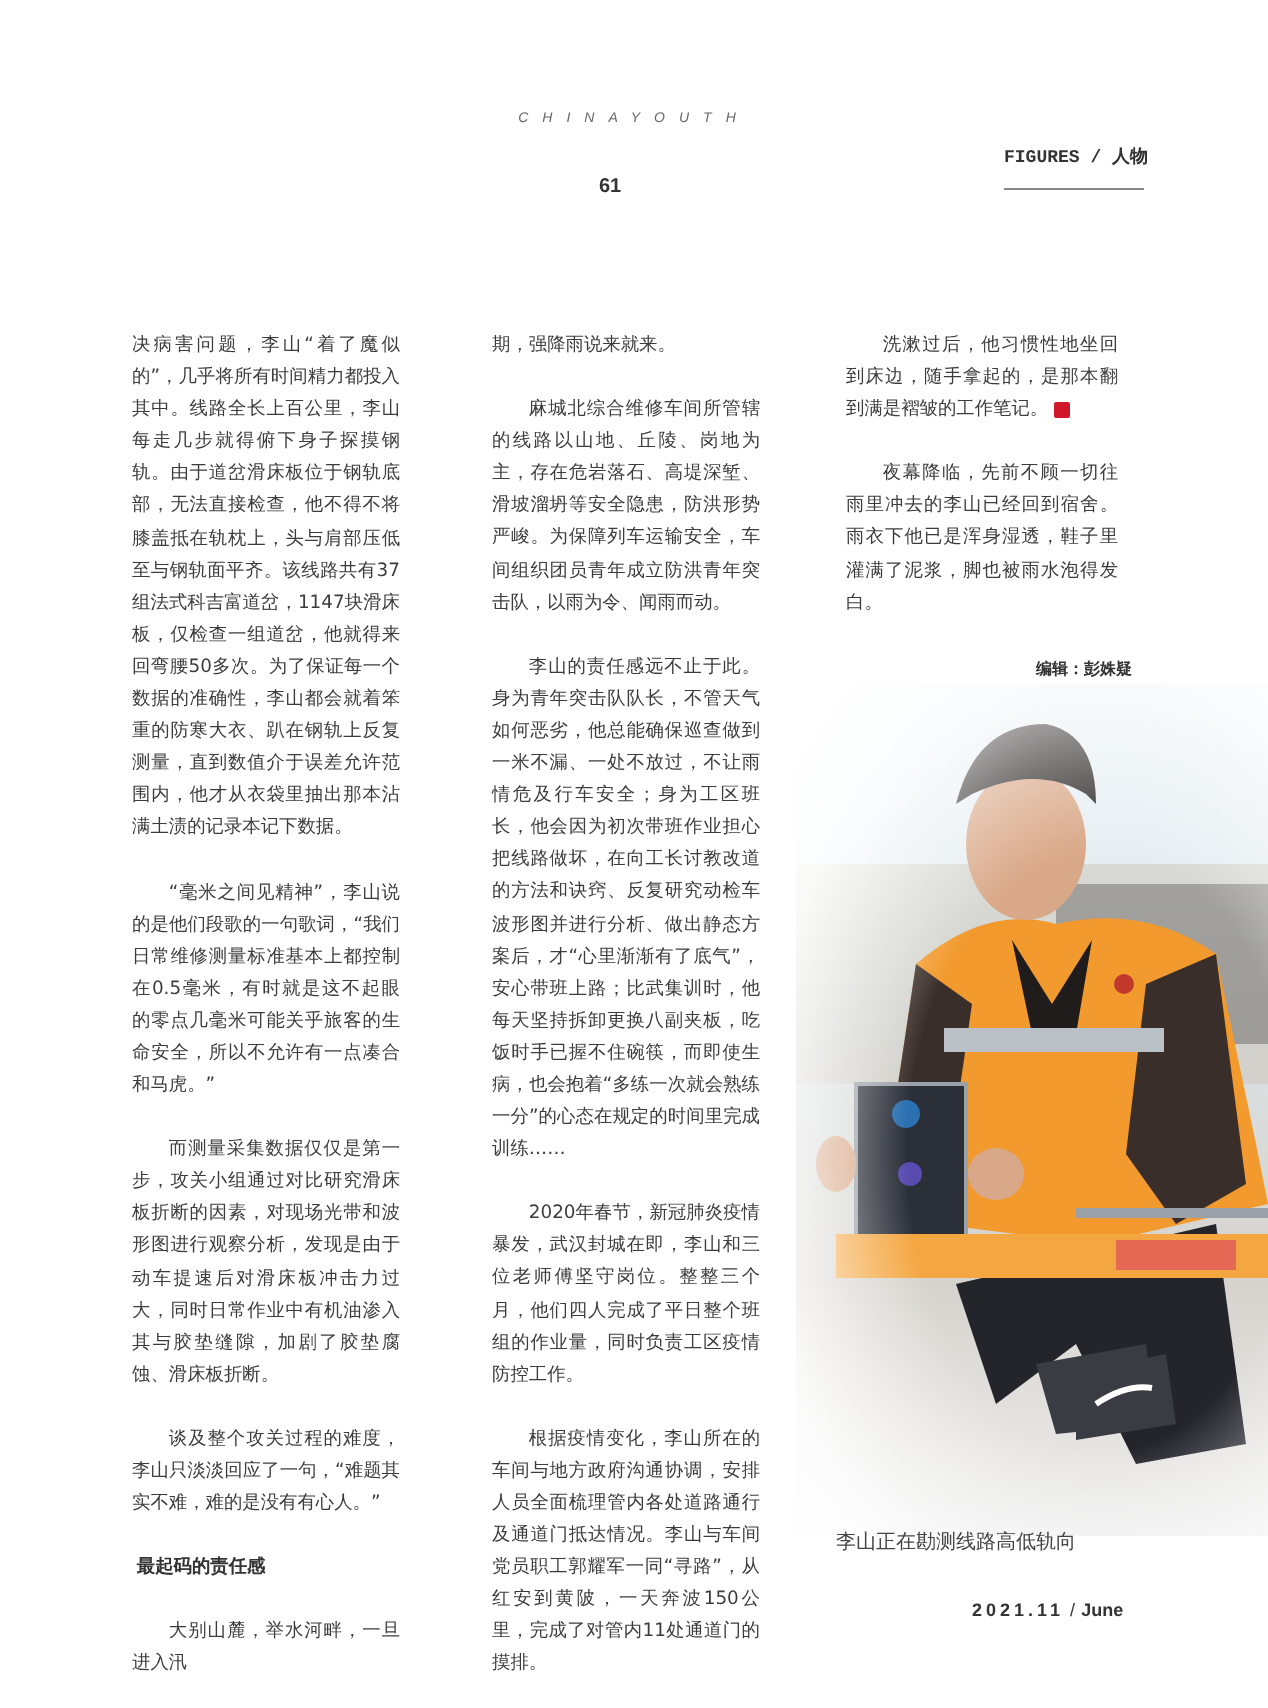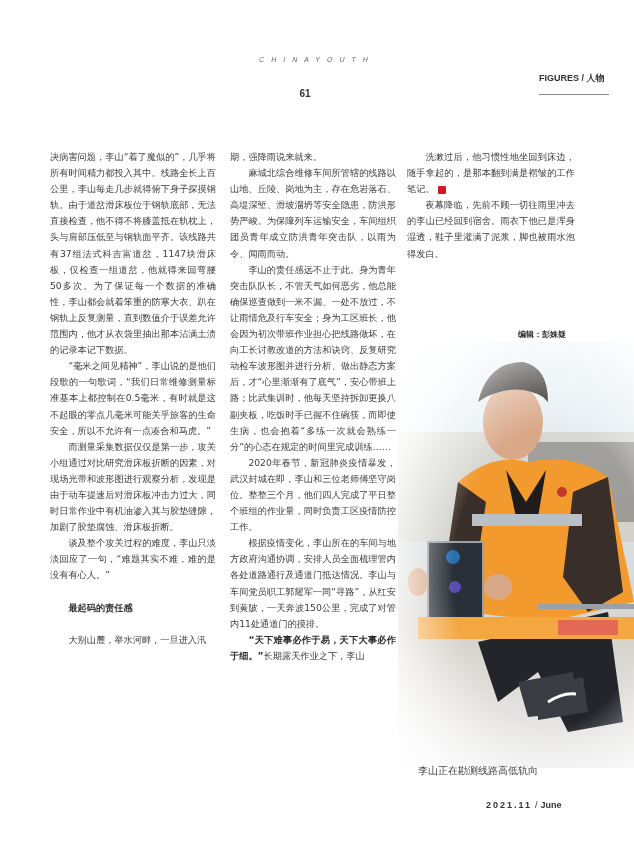--- a/index.html
+++ b/index.html
@@ -3,26 +3,26 @@
 <meta charset="utf-8">
 <style>
   html, body { margin:0; padding:0; background:#ffffff; }
   body { width:634px; height:854px; position:relative; overflow:hidden;
          font-family:"DejaVu Sans", sans-serif; color:#3a3a3a; }
   .brand { position:absolute; top:56px; left:0; width:634px; text-align:center;
            font-family:"Liberation Sans", sans-serif; font-size:7px; font-style:italic;
            letter-spacing:7px; color:#666; }
   .pageno { position:absolute; top:88px; left:294px; width:22px; text-align:center;
             font-family:"Liberation Sans", sans-serif; font-weight:bold; font-size:10px; color:#333; }
-  .section { position:absolute; top:72px; left:502px; font-family:Liberation Sans, sans-serif;
+  .section { position:absolute; top:72px; left:502px; font-family:Liberation Mono, monospace;
              font-weight:bold; font-size:9px; color:#333; padding-bottom:9px;
-             border-bottom:1px solid #888; width:70px; white-space:nowrap;margin-left:37px; }
+             border-bottom:1px solid #888; width:70px; white-space:nowrap; }
   .col { position:absolute; top:149px; font-size:9.2px; line-height:16.1px;
          text-align:justify; color:#3c3c3c; }
-  .col p { margin:0; }
+  .col p { margin:16px; }
   .col p.ind { text-indent:2em; }
   .col1 { left:50px; width:166px; }
   .col2 { left:230px; width:166px; }
   .col3 { left:407px; width:168px; }
   .subhead { font-weight:bold; margin:16px 0 16px 0 !important; text-indent:2em; color:#333; }
   .bold { font-weight:bold; color:#2e2e2e; }
   .endmark { display:inline-block; width:8px; height:8px; background:#d0182a;
              vertical-align:middle; margin-left:3px; border-radius:1px; }
   .editor { position:absolute; top:329px; left:518px; font-size:8px; font-weight:bold; color:#333; }
   .photo { position:absolute; top:342px; left:398px; width:236px; height:426px; overflow:hidden;

